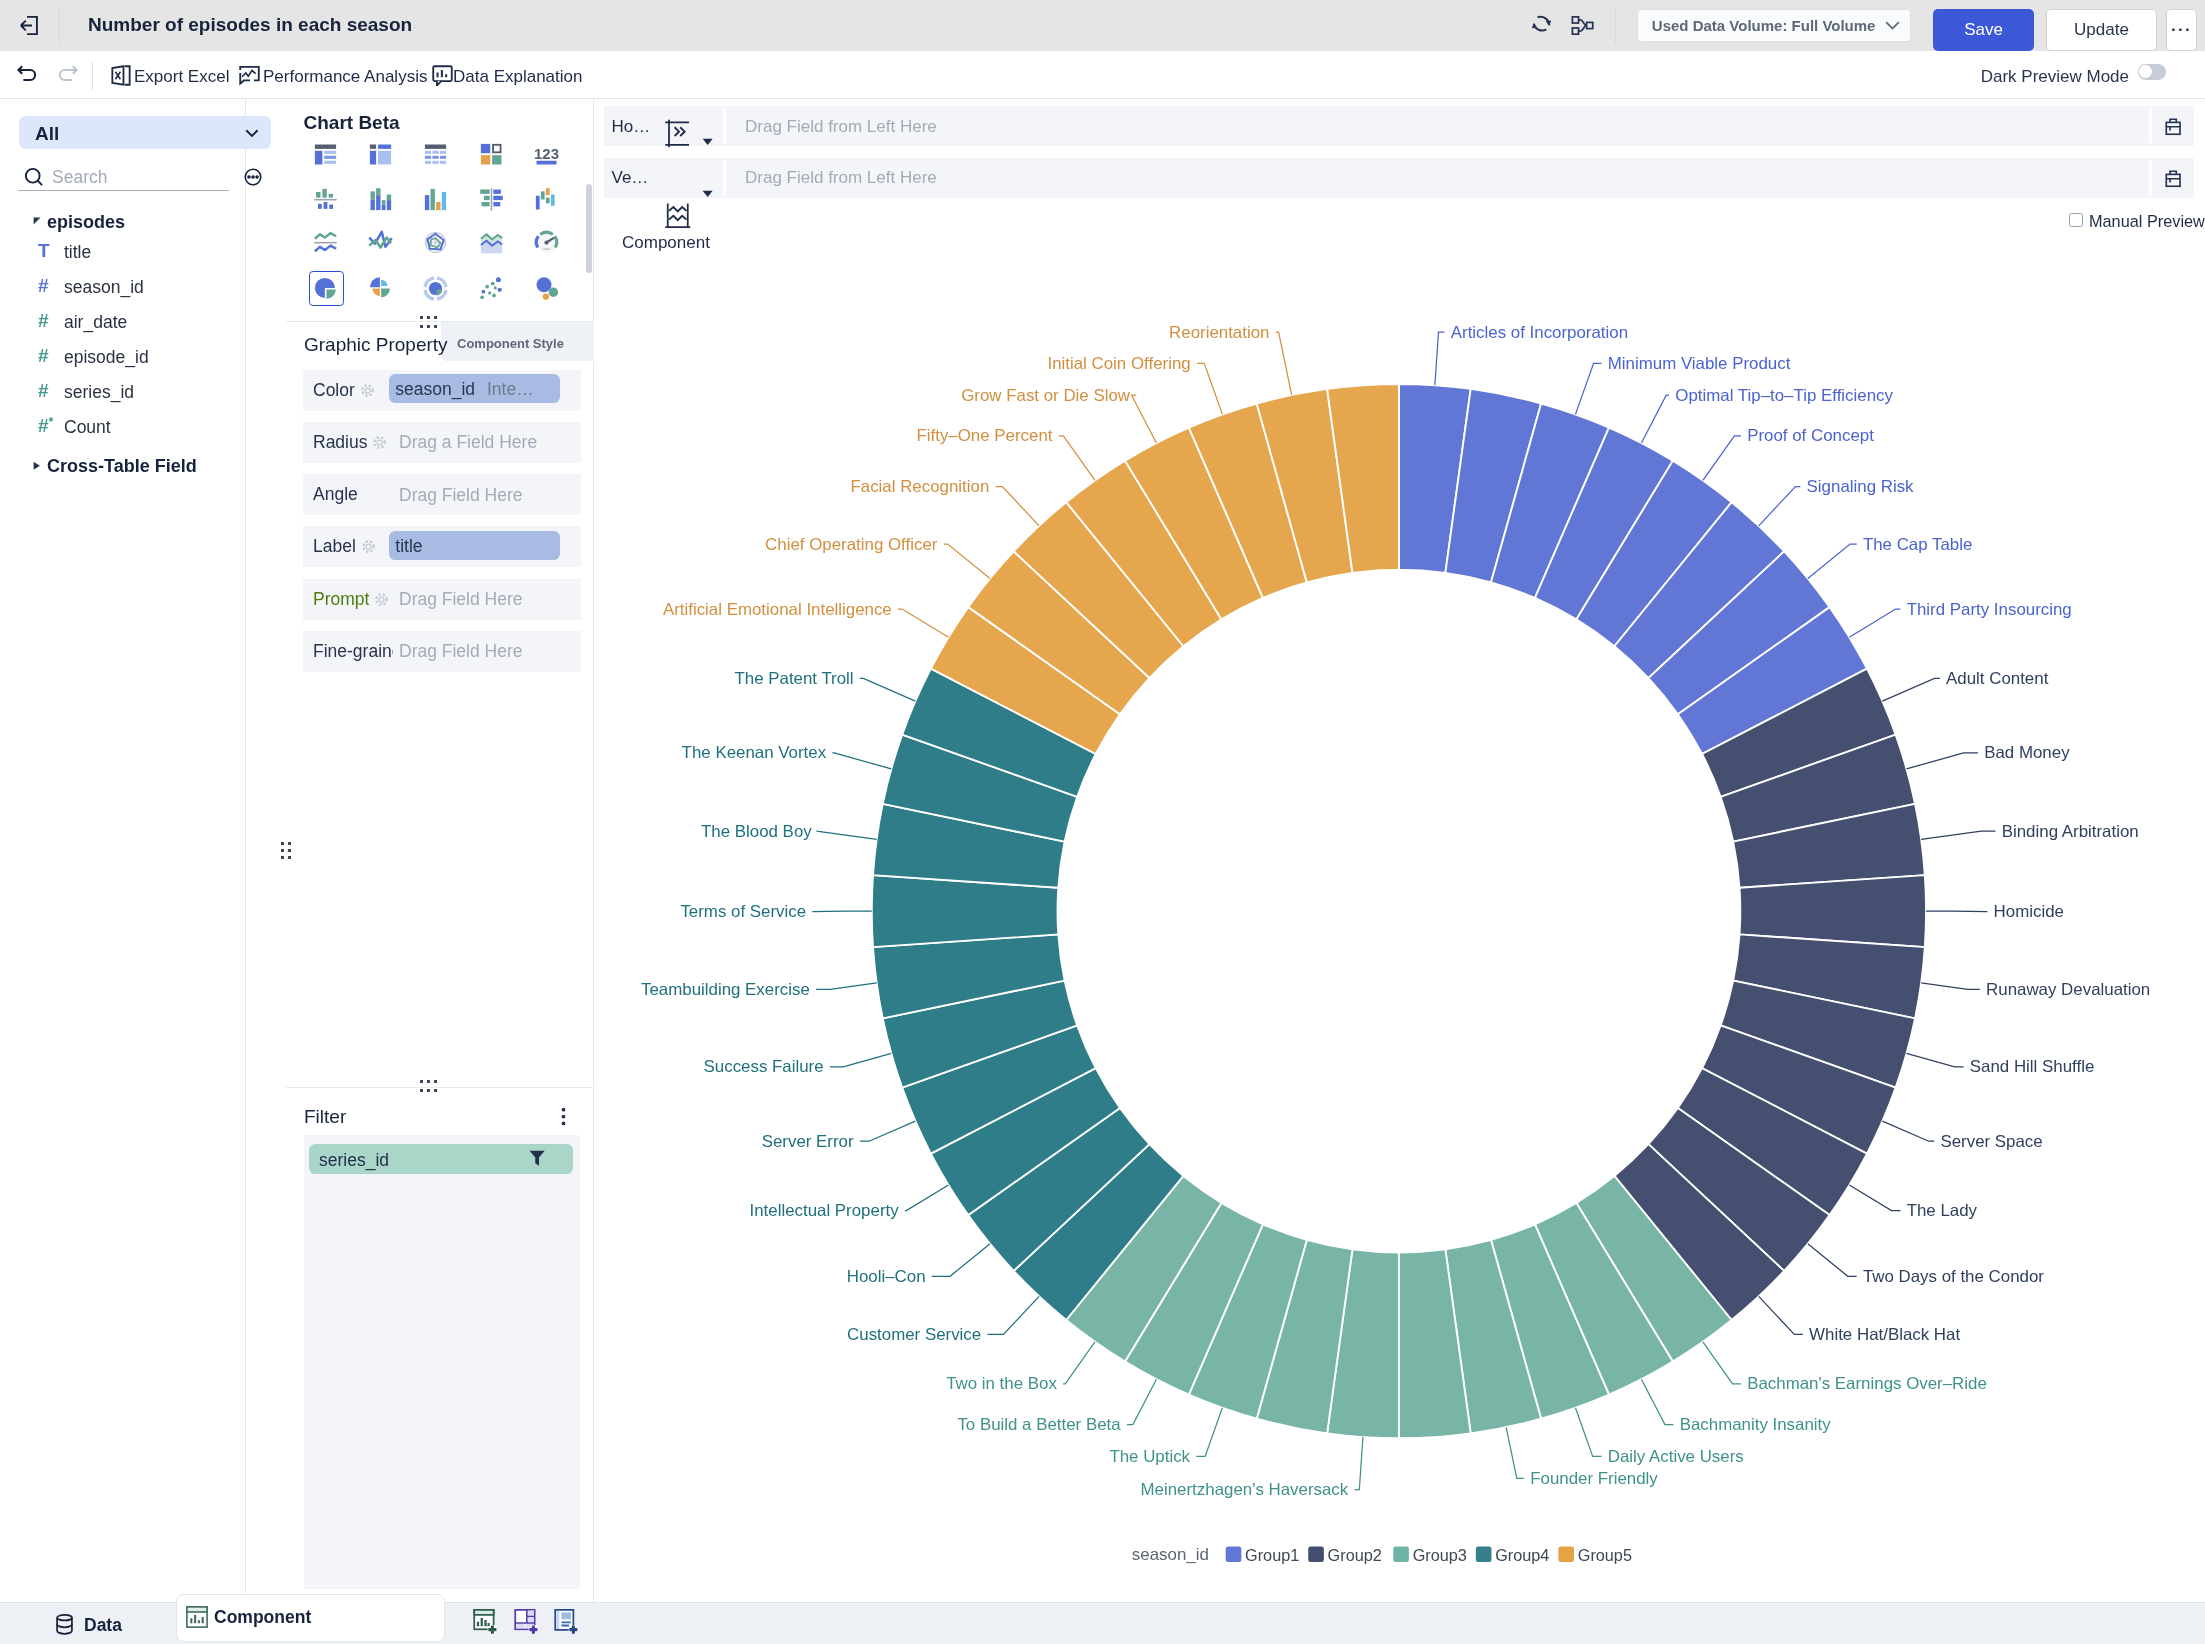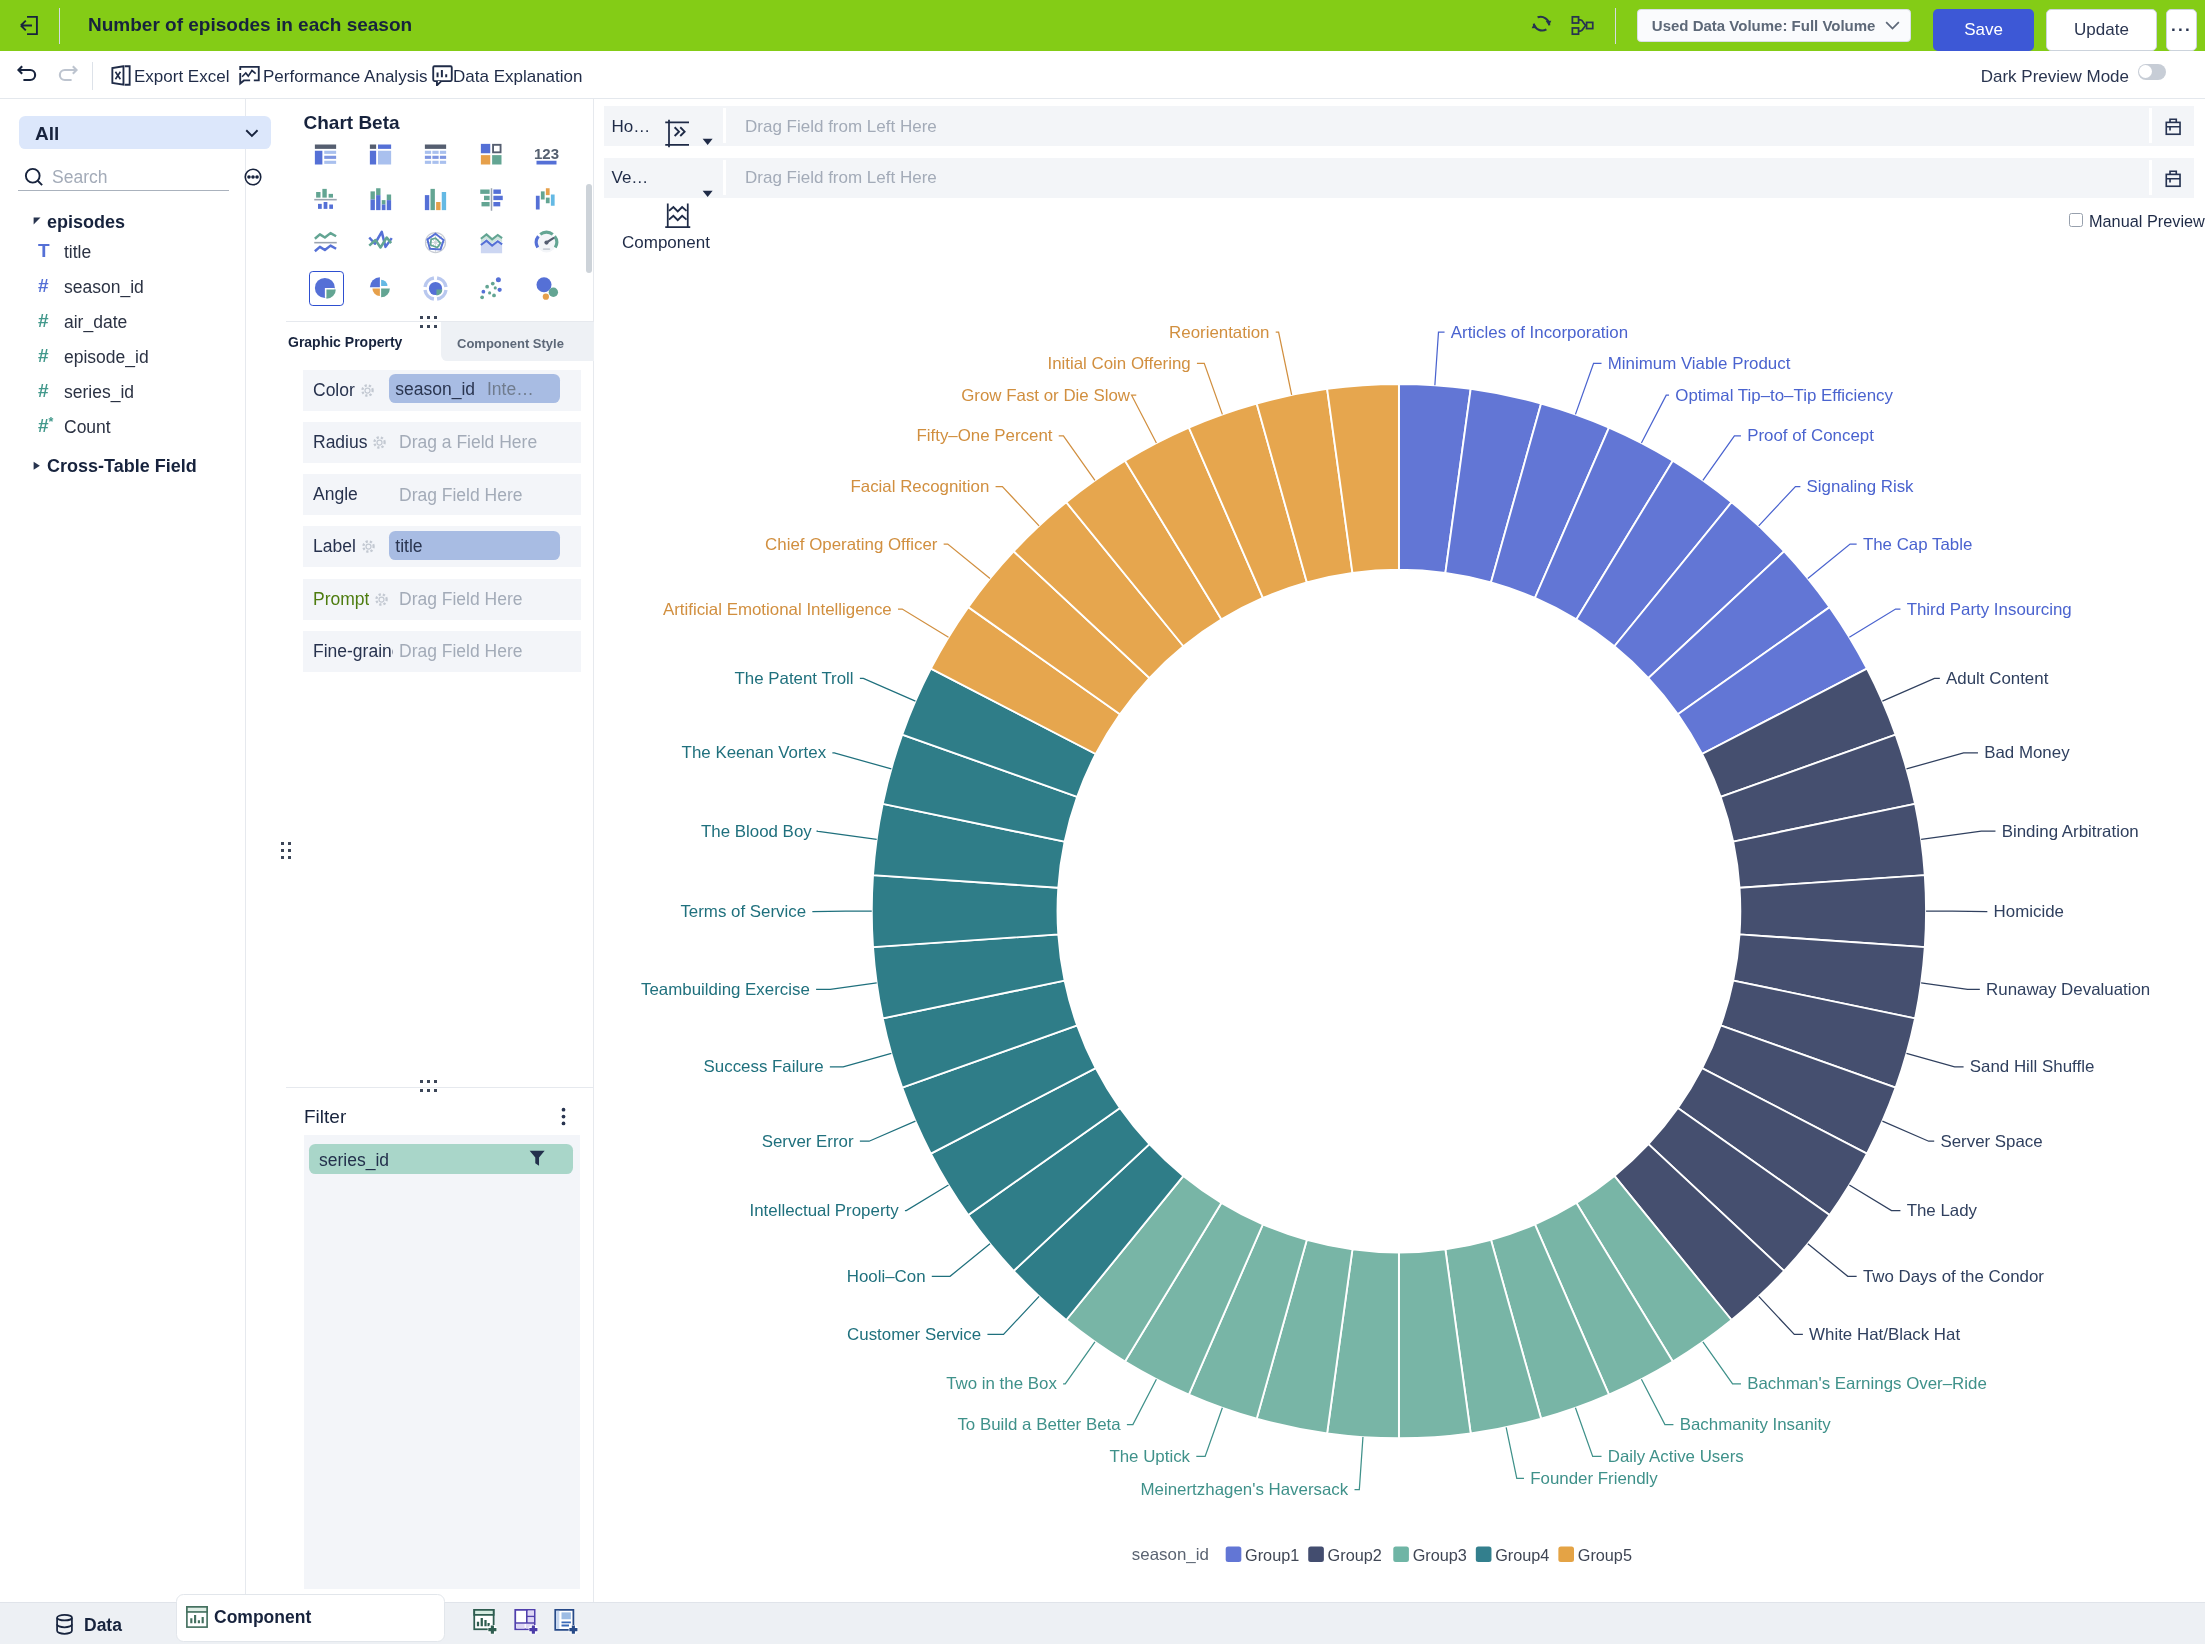--- a/index.html
+++ b/index.html
@@ -1,19 +1,19 @@
 <!DOCTYPE html>
 <html style="font-size:10px"><head>
 <meta charset="utf-8">
 <style>
 *{margin:0;padding:0;box-sizing:border-box}
 html,body{width:2205px;height:1644px;background:#fff;font-family:"Liberation Sans",sans-serif;overflow:hidden}
 .abs{position:absolute}
 body{position:relative}
-.hdr{position:absolute;left:0;top:0;width:2205px;height:51px;background:#84cc16}
+.hdr{position:absolute;left:0;top:0;width:2205px;height:51px;background:#e5e5e5}
 .tbar{position:absolute;left:0;top:51px;width:2205px;height:48px;background:#fff;border-bottom:1.3px solid #e4e8ed}
 .lpanel{position:absolute;left:0;top:99px;width:246px;height:1503px;background:#fff;border-right:1.3px solid #e6e9ee}
 .mpanel{position:absolute;left:286px;top:99px;width:308px;height:1503px;background:#fff;border-right:1.3px solid #e6e9ee}
 .main{position:absolute;left:594px;top:99px;width:1611px;height:1503px;background:#fff}
 .bbar{position:absolute;left:0;top:1602px;width:2205px;height:43px;background:#edf0f4;border-top:1.3px solid #e0e4ea}
 .navy{color:#17233d}
 .btn{position:absolute;height:42px;border-radius:5px;font-size:17px;display:flex;align-items:center;justify-content:center}
 .rowbg{position:absolute;left:17px;width:278px;height:41px;background:#f3f5f9;display:flex;align-items:center}
 .pill{position:absolute;left:103px;height:29px;border-radius:6.3px;background:#a8bce3;display:flex;align-items:center;font-size:17.5px;color:#2a3550}
 .ph{color:#a3abb8;font-size:17.5px}
@@ -277,21 +277,21 @@
 <div class="abs" style="left:22.5px;top:172px;width:35px;height:35px;border:1.9px solid #2e4fd0;border-radius:3.8px"></div>
 <div class="abs" style="left:300px;top:85px;width:5.6px;height:89px;border-radius:3.1px;background:#cdd3d9"></div>
 <div class="abs" style="left:0;top:222px;width:308px;height:1.3px;background:#e6e9ee"></div>
 <div class="abs" style="left:134px;top:217px;width:2.5px;height:2.5px;background:#3c4658"></div>
     <div class="abs" style="left:141px;top:217px;width:2.5px;height:2.5px;background:#3c4658"></div>
     <div class="abs" style="left:148px;top:217px;width:2.5px;height:2.5px;background:#3c4658"></div>
     <div class="abs" style="left:134px;top:226px;width:2.5px;height:2.5px;background:#3c4658"></div>
     <div class="abs" style="left:141px;top:226px;width:2.5px;height:2.5px;background:#3c4658"></div>
     <div class="abs" style="left:148px;top:226px;width:2.5px;height:2.5px;background:#3c4658"></div>
 <div class="abs" style="left:155px;top:223px;width:153px;height:39px;background:#eef1f5;border-radius:0 0 0 6.3px"></div>
-<div class="abs navy" style="left:2px;top:235px;font-size:14px;font-weight:bold;white-space:nowrap">Graphic Property</div>
+<div class="abs navy" style="left:18px;top:235px;font-size:19px;font-weight:normal;white-space:nowrap">Graphic Property</div>
 <div class="abs" style="left:171px;top:237px;font-size:13px;font-weight:bold;color:#5d6878;white-space:nowrap">Component Style</div>
 <div class="rowbg" style="top:271px">
 <div style="margin-left:10px;font-size:17.5px;color:#27324e;white-space:nowrap;overflow:hidden;max-width:80px">Color</div>
       <div style="margin-left:5px;height:15px"><svg width="15" height="15" viewBox="0 0 24 24" fill="none" stroke="#c3c9d2">
           <circle cx="12" cy="12" r="4" stroke-width="2"></circle>
           <circle cx="12" cy="12" r="8.2" stroke-width="3.6" stroke-dasharray="3.6 3.2" stroke-dashoffset="1"></circle>
         </svg></div>
 </div>
 <div class="pill" style="left:103px;top:275px;width:171px;overflow:hidden">
       <span style="position:absolute;left:6.3px;top:50%;transform:translateY(-50%)">season_id</span>

